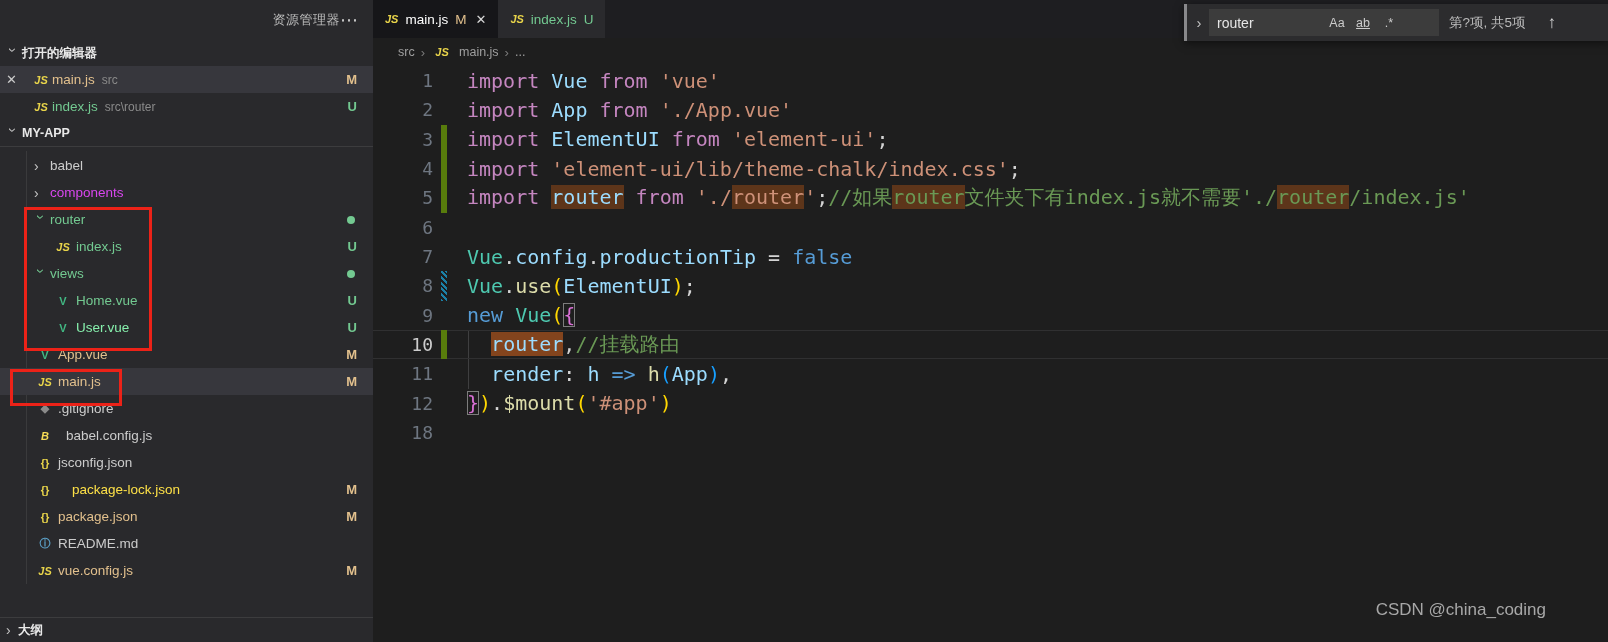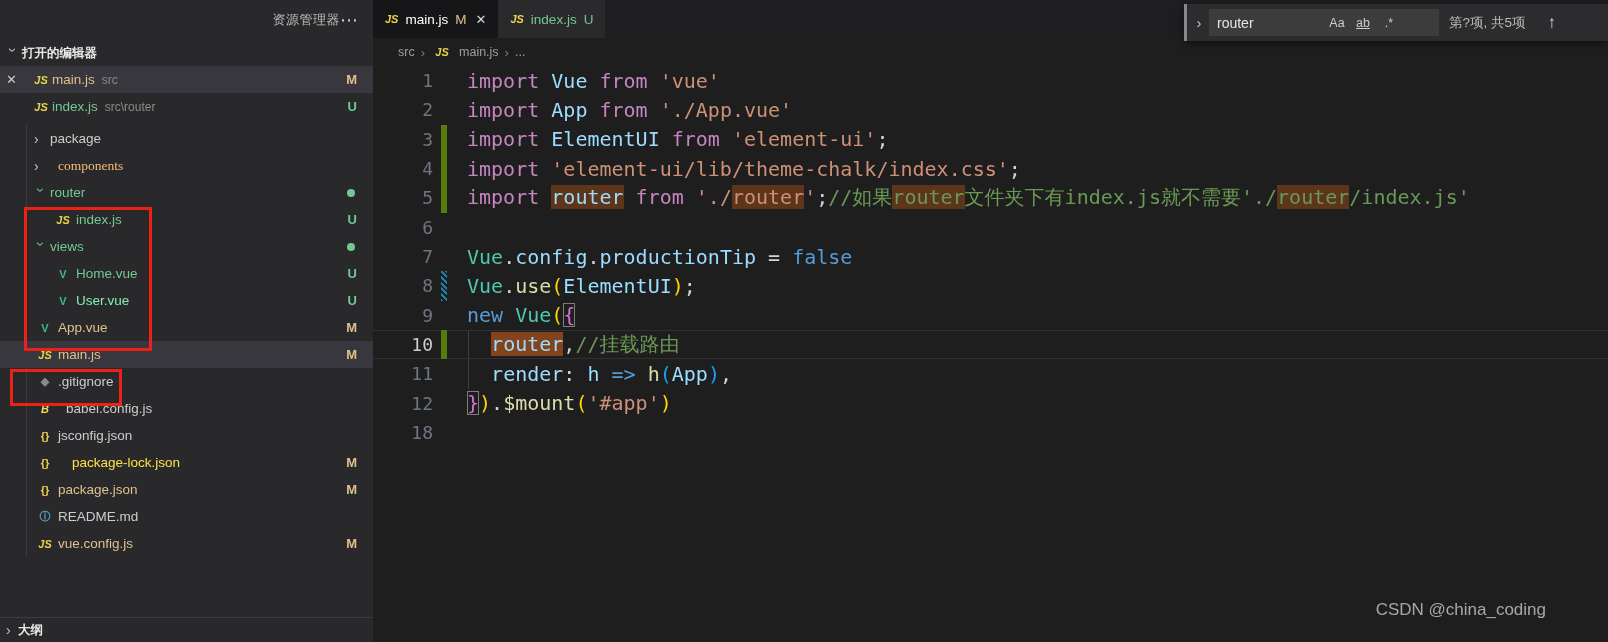--- a/index.html
+++ b/index.html
@@ -98,29 +98,33 @@
           <span class="badge" style="color: rgb(226, 192, 141);">M</span>
         </div>
         <div class="oe-row">
           <span class="ficon" style="color: rgb(232, 212, 74); font-style: italic;">JS</span>
           <span style="color: rgb(115, 201, 145);">index.js</span>
           <span class="label-detail">src\router</span>
           <span class="badge" style="color: rgb(115, 201, 145);">U</span>
         </div>
       </div>
 
+    <div class="section-header myapp-header">
+      <span class="chev down">›</span>
+      <span>MY-APP</span>
+    </div>
     <div class="tree" id="file-tree">
       <div class="tree-guide"></div>
     <div class="tree-row">
           <span class="chev">›</span>
-          <span style="color: rgb(204, 204, 204); margin-left: 4px;">package</span>
+          <span style="color: rgb(204, 204, 204); margin-left: 4px;">babel</span>
         </div>
         <div class="tree-row">
           <span class="chev">›</span>
-          <span style="color: #fdba74; margin-left: 12px; font-family: Liberation Serif, serif;">components</span>
+          <span style="color: #d946ef; margin-left: 4px;">components</span>
         </div>
         <div class="tree-row">
           <span class="chev down" style="color: rgb(115, 201, 145);">›</span>
           <span style="color: rgb(115, 201, 145); margin-left: 4px;">router</span>
           <span class="dotbadge"></span>
         </div>
         <div class="tree-row lvl1">
           <span class="ficon" style="color: rgb(232, 212, 74); font-style: italic;">JS</span>
           <span style="color: rgb(115, 201, 145); margin-left: 2px;">index.js</span>
           <span class="badge" style="color: rgb(115, 201, 145);">U</span>

